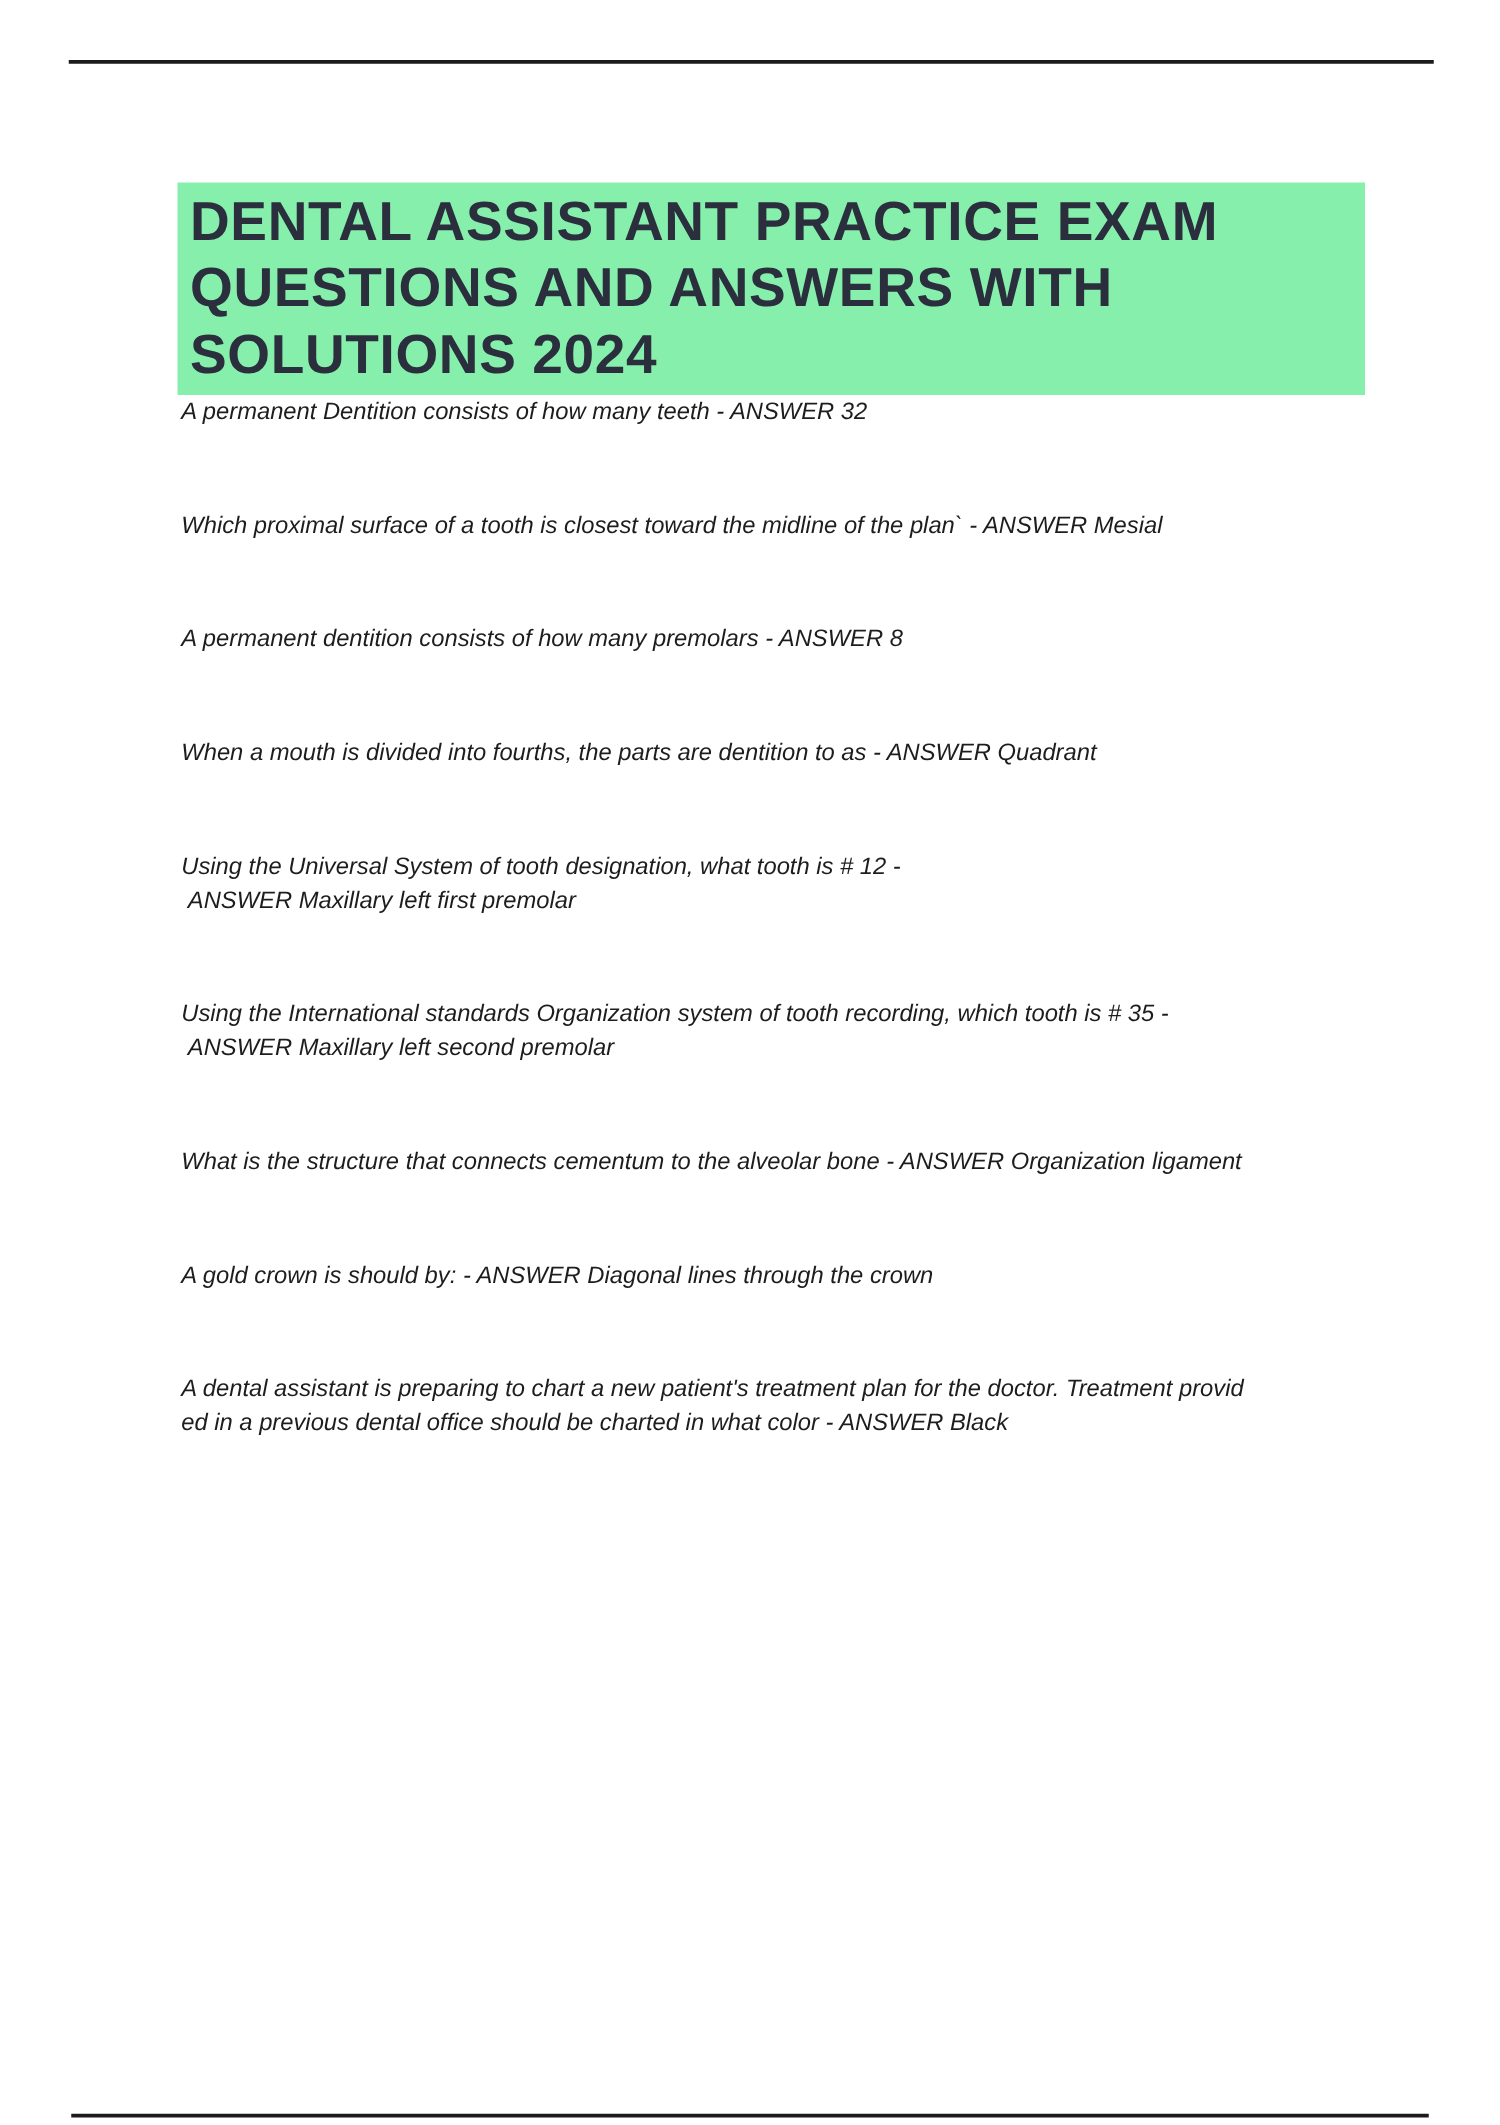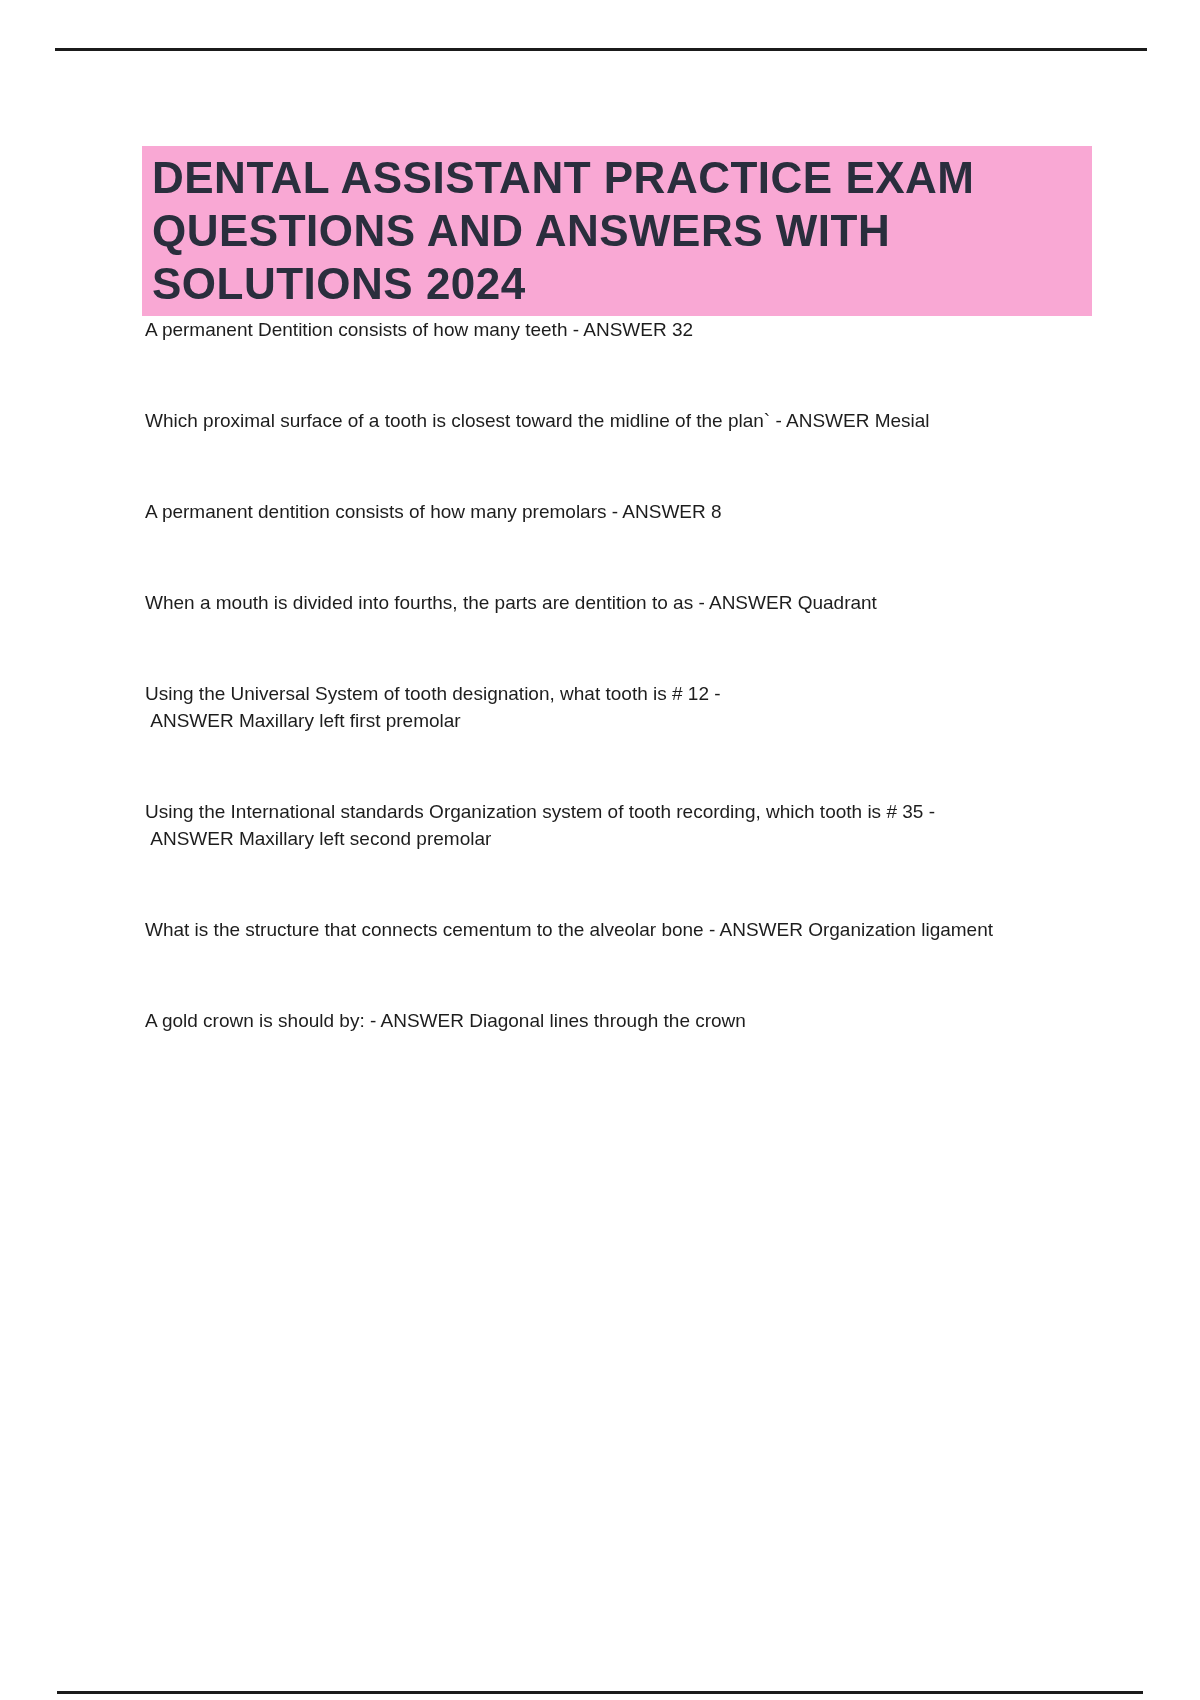--- a/index.html
+++ b/index.html
@@ -32,21 +32,21 @@
   }
   .content {
     position: absolute;
     left: 142px;
     top: 146px;
     width: 1000px;
   }
   .title-highlight {
     width: 950px;
     box-sizing: border-box;
-    background: #f9a8d4;
+    background: #86efac;
     padding: 5px 8px 6px 10px;
   }
   .page-title {
     margin: 0;
     font-size: 44px;
     line-height: 53px;
     font-weight: bold;
     color: #2a2e3d;
     letter-spacing: 0.5px;
     white-space: pre-wrap;
@@ -55,20 +55,21 @@
     margin-top: 0;
     padding-left: 3px;
   }
   .qa-item {
     margin: 0 0 64px 0;
     width: 990px;
     font-size: 19px;
     line-height: 27px;
     color: #1d1d1d;
     white-space: pre-wrap;
+    font-style: italic;
   }
 </style>
 </head>
 <body>
 
 <div class="page">
 
   <div class="rule rule-top"></div>
 
   <div class="content">
@@ -83,19 +84,21 @@
       <p class="qa-item">A permanent Dentition consists of how many teeth - ANSWER 32</p>
       <p class="qa-item">Which proximal surface of a tooth is closest toward the midline of the plan` - ANSWER Mesial</p>
       <p class="qa-item">A permanent dentition consists of how many premolars - ANSWER 8</p>
       <p class="qa-item">When a mouth is divided into fourths, the parts are dentition to as - ANSWER Quadrant</p>
       <p class="qa-item">Using the Universal System of tooth designation, what tooth is # 12 -
  ANSWER Maxillary left first premolar</p>
       <p class="qa-item">Using the International standards Organization system of tooth recording, which tooth is # 35 -
  ANSWER Maxillary left second premolar</p>
       <p class="qa-item">What is the structure that connects cementum to the alveolar bone - ANSWER Organization ligament</p>
       <p class="qa-item">A gold crown is should by: - ANSWER Diagonal lines through the crown</p>
+      <p class="qa-item">A dental assistant is preparing to chart a new patient's treatment plan for the doctor. Treatment provid
+ed in a previous dental office should be charted in what color - ANSWER Black</p>
     </div>
 
   </div>
 
   <div class="rule rule-bottom"></div>
 
 </div>
 
 </body></html>

